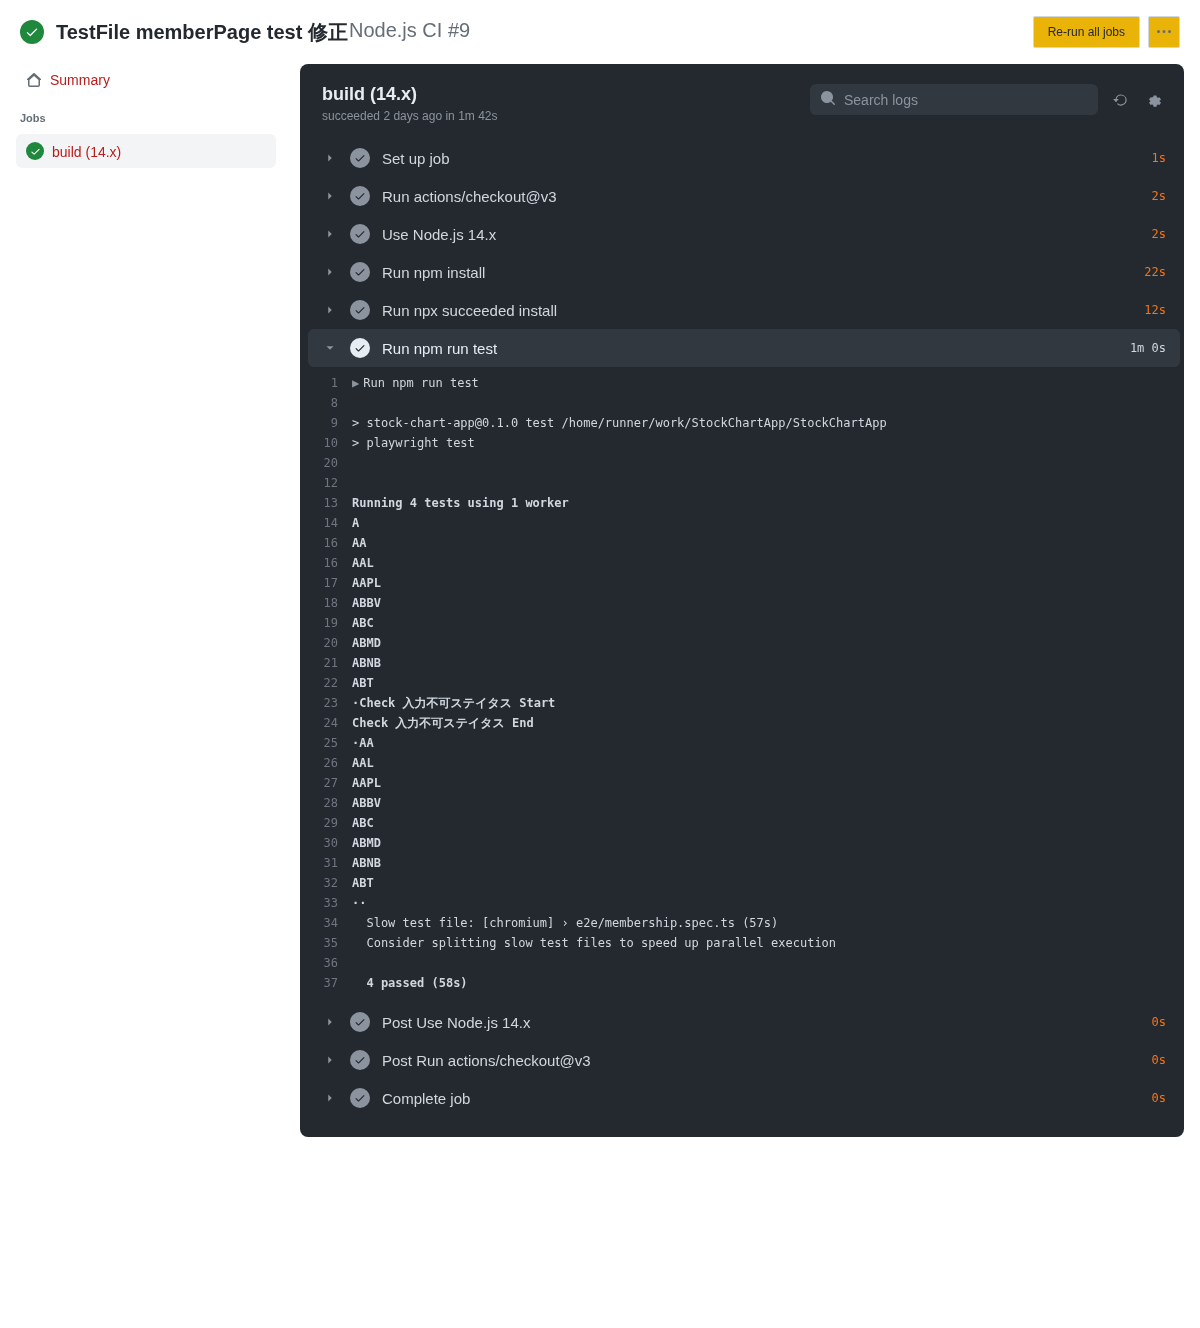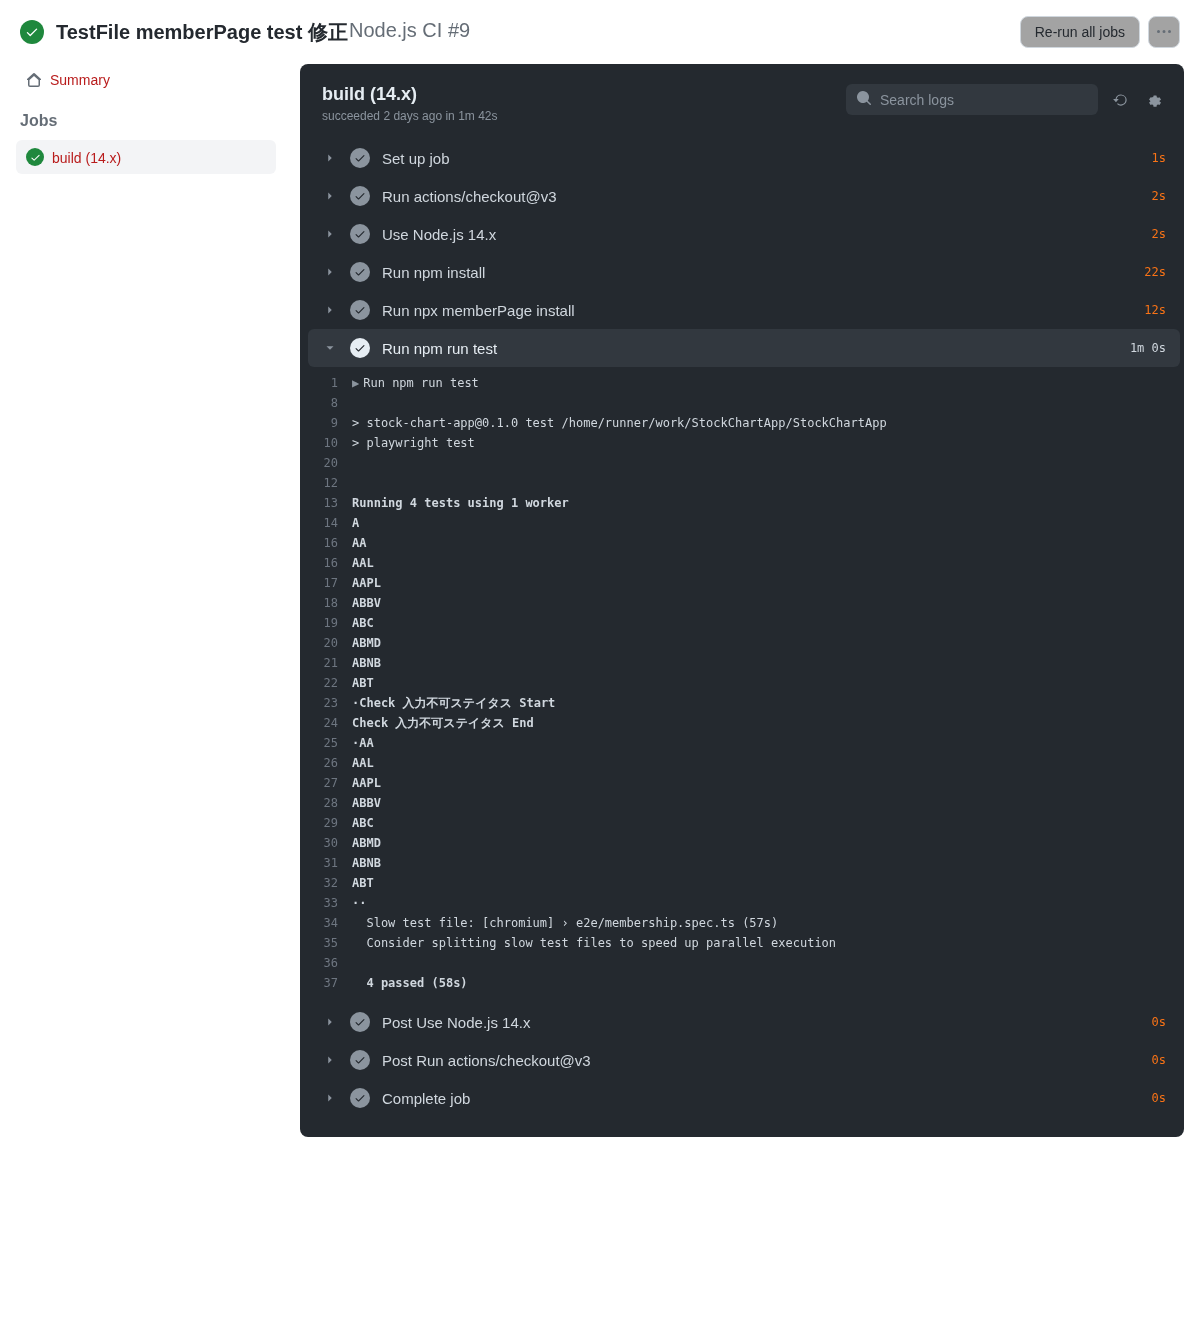--- a/index.html
+++ b/index.html
@@ -16,25 +16,25 @@
     display: flex;
     align-items: center;
     justify-content: space-between;
     padding: 0 4px 16px 4px;
   }
   .header-left { display: flex; align-items: center; gap: 12px; }
   .header-title { font-size: 20px; font-weight: 600; display: flex; gap: 1px; align-items: flex-start; }
   .header-title .muted { color: #656d76; font-weight: 400; }
   .header-right { display: flex; gap: 8px; }
   .btn {
-    background: #a3a3a3;
+    background: #eab308;
     border: 1px solid #d0d7de;
-    border-radius: 8px;
+    border-radius: 2px;
     padding: 5px 14px;
-    font-size: 14px;
+    font-size: 12px;
     font-weight: 500;
     color: #24292f;
     cursor: pointer;
   }
   .btn-icon {
     width: 32px;
     height: 32px;
     display: flex;
     align-items: center;
     justify-content: center;
@@ -51,21 +51,21 @@
     align-items: flex-end;
     gap: 8px;
     padding: 8px 10px;
     border-radius: 6px;
     font-size: 14px;
     color: #b91c1c;
     cursor: pointer;
   }
   .sidebar-item.selected { background: #f3f4f6; font-weight: 400; }
   .sidebar-heading {
-    font-size: 16px;
+    font-size: 11px;
     font-weight: 600;
     color: #656d76;
     padding: 16px 10px 10px 4px;
   }
 
   
   .panel {
     background: #24292f;
     border-radius: 8px;
     color: #e6edf3;
@@ -80,21 +80,21 @@
   .panel-title { font-size: 18px; font-weight: 600; color: #e6edf3; }
   .panel-subtitle { font-size: 12px; color: #8b949e; margin-top: 4px; }
   .panel-subtitle .succ { color: #8b949e; }
   .panel-header-right { display: flex; gap: 14px; align-items: center; }
   .search-input-wrap {
     background: #32383f;
     border-radius: 6px;
     display: flex;
     align-items: center;
     padding: 6px 10px;
-    width: 252px;
+    width: 288px;
   }
   .search-input {
     background: transparent;
     border: none;
     outline: none;
     color: #e6edf3;
     font-size: 14px;
     flex: 1;
     margin-left: 8px;
   }
@@ -325,21 +325,21 @@
                 <span class="chevron">
                   <svg width="14" height="14" viewBox="0 0 16 16">
                     <path fill="currentColor" d="M6 4l4 4-4 4V4z"></path>
                   </svg>
                 </span>
                 <span class="check-badge">
                   <svg viewBox="0 0 16 16">
                     <path fill="#24292f" d="M13.78 4.22a.75.75 0 010 1.06l-7.25 7.25a.75.75 0 01-1.06 0L2.22 9.28a.75.75 0 011.06-1.06L6 10.94l6.72-6.72a.75.75 0 011.06 0z"></path>
                   </svg>
                 </span>
-                <span class="step-name">Run npx memberPage install</span>
+                <span class="step-name">Run npx succeeded install</span>
                 <span class="step-time">12s</span>
               </div>
             </div>
             <div class="step expanded">
               <div class="step-row">
                 <span class="chevron">
                   <svg width="14" height="14" viewBox="0 0 16 16">
                     <path fill="currentColor" d="M4 6l4 4 4-4H4z"></path>
                   </svg>
                 </span>

